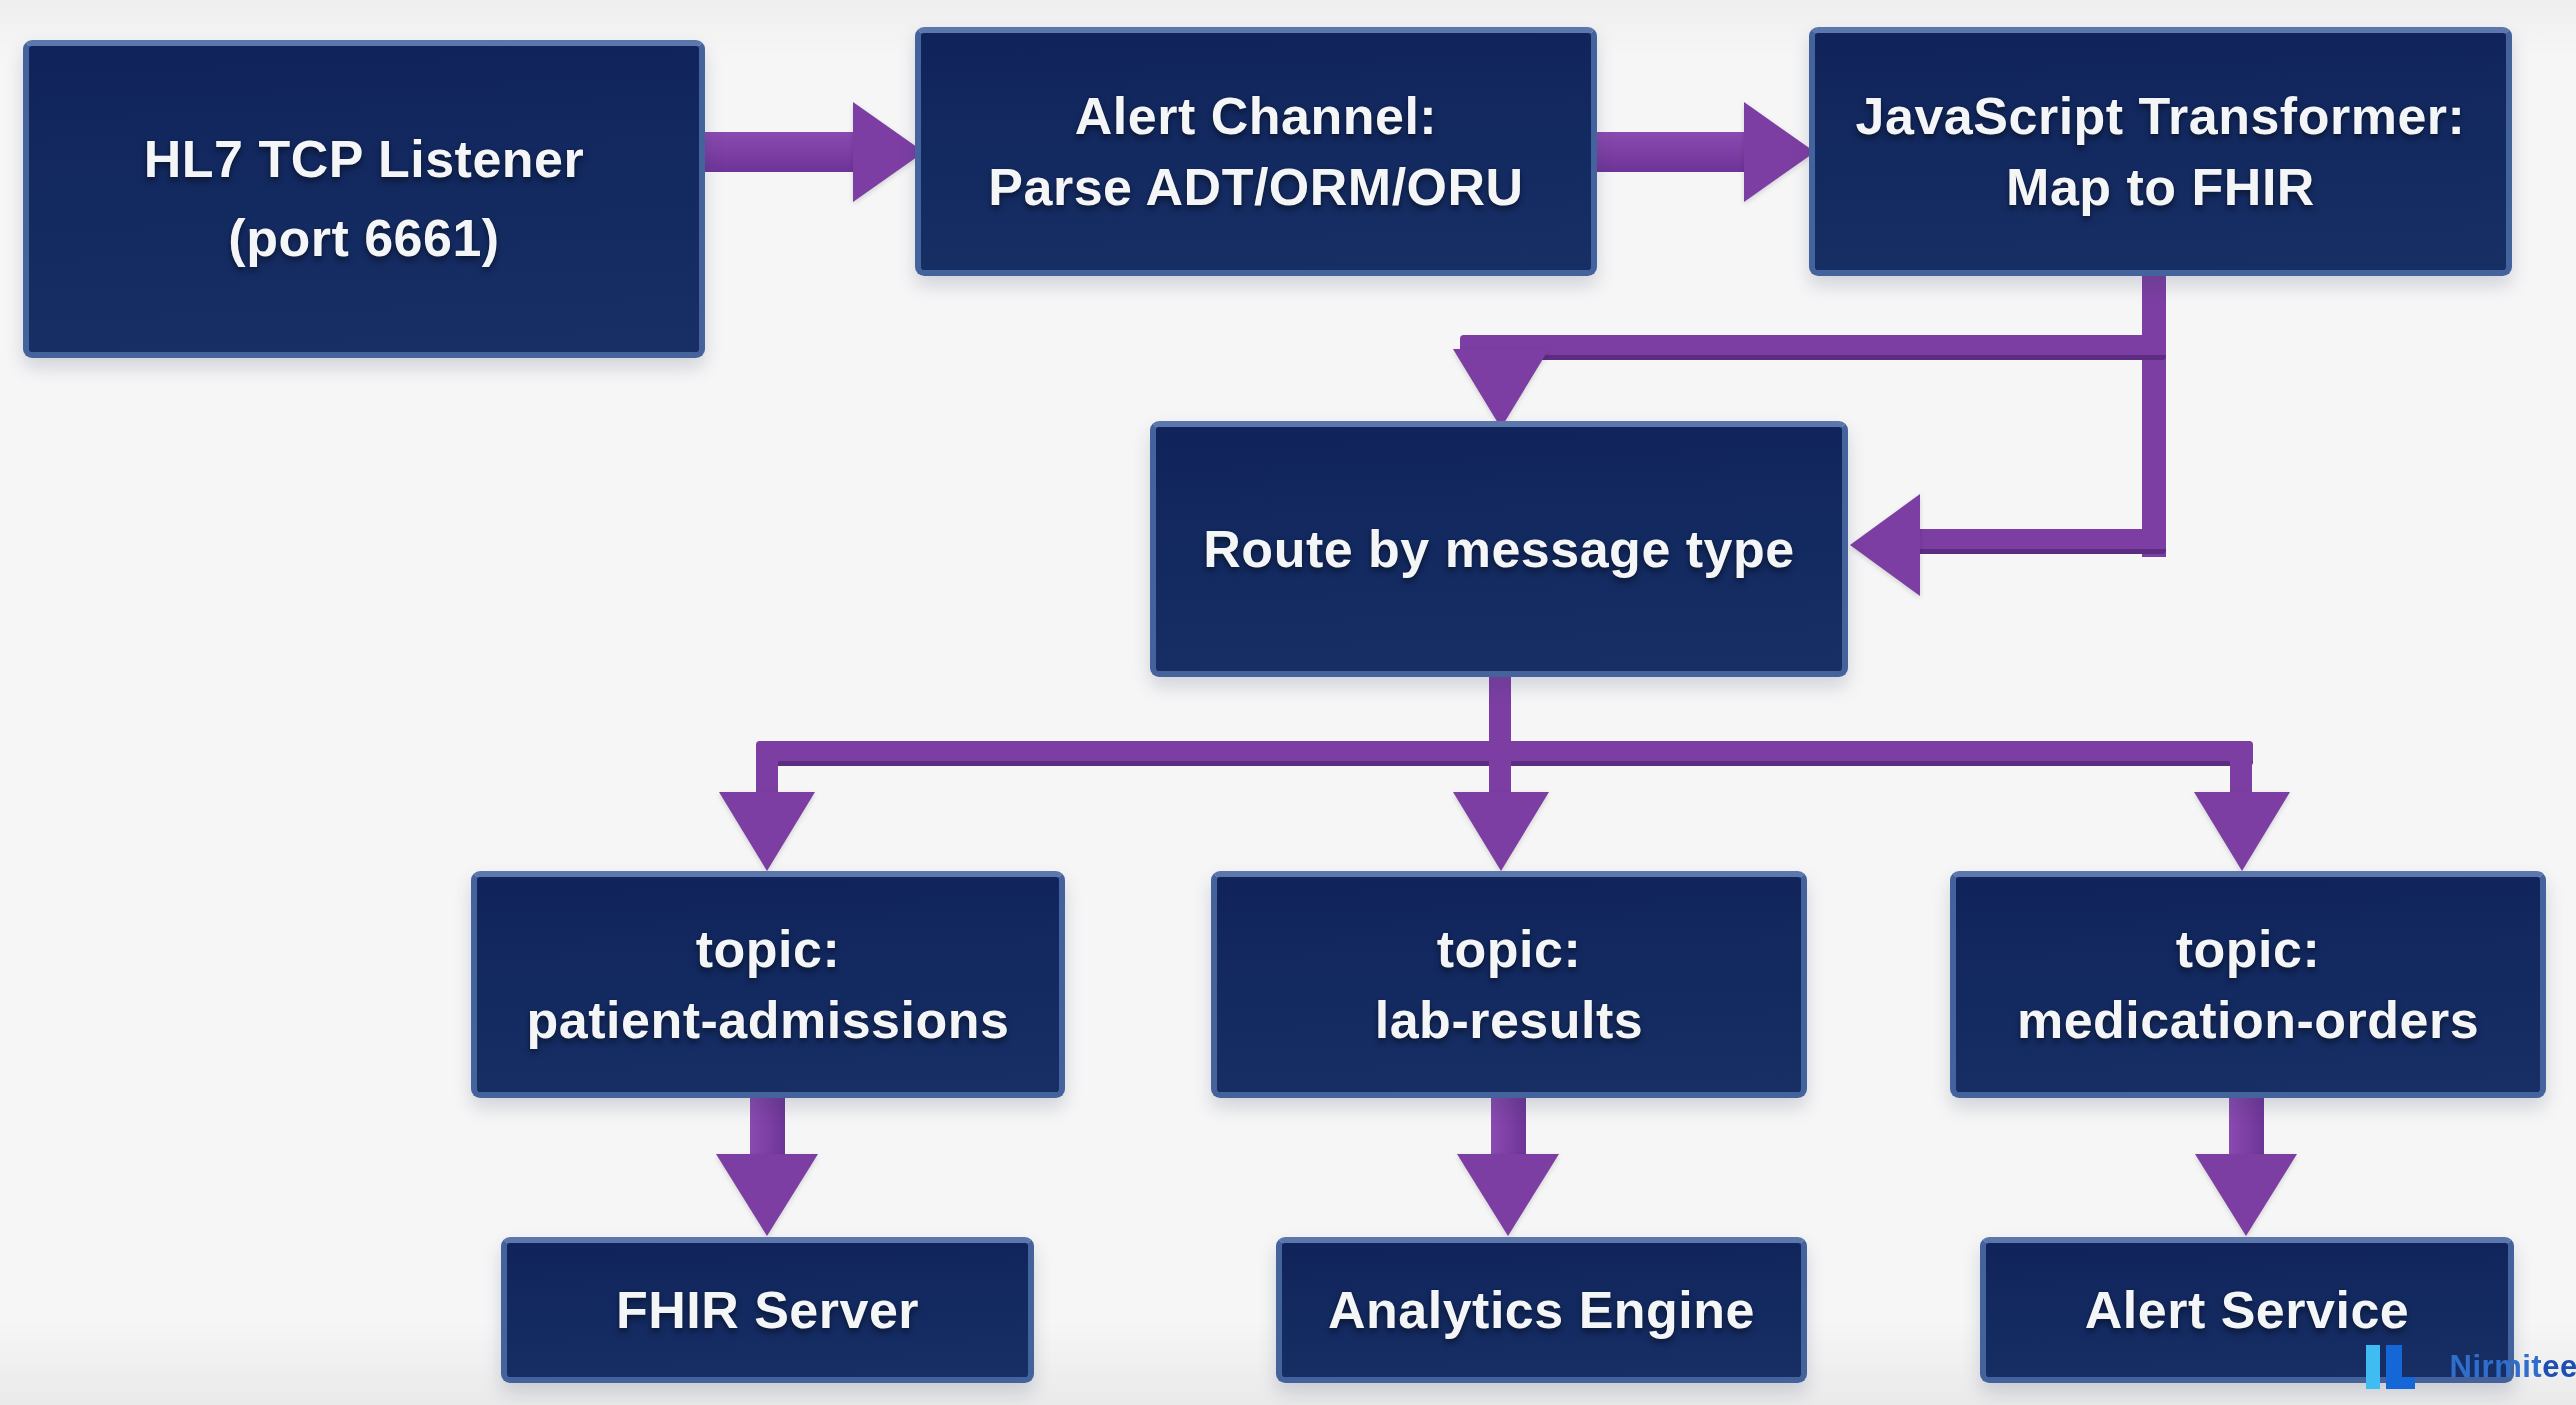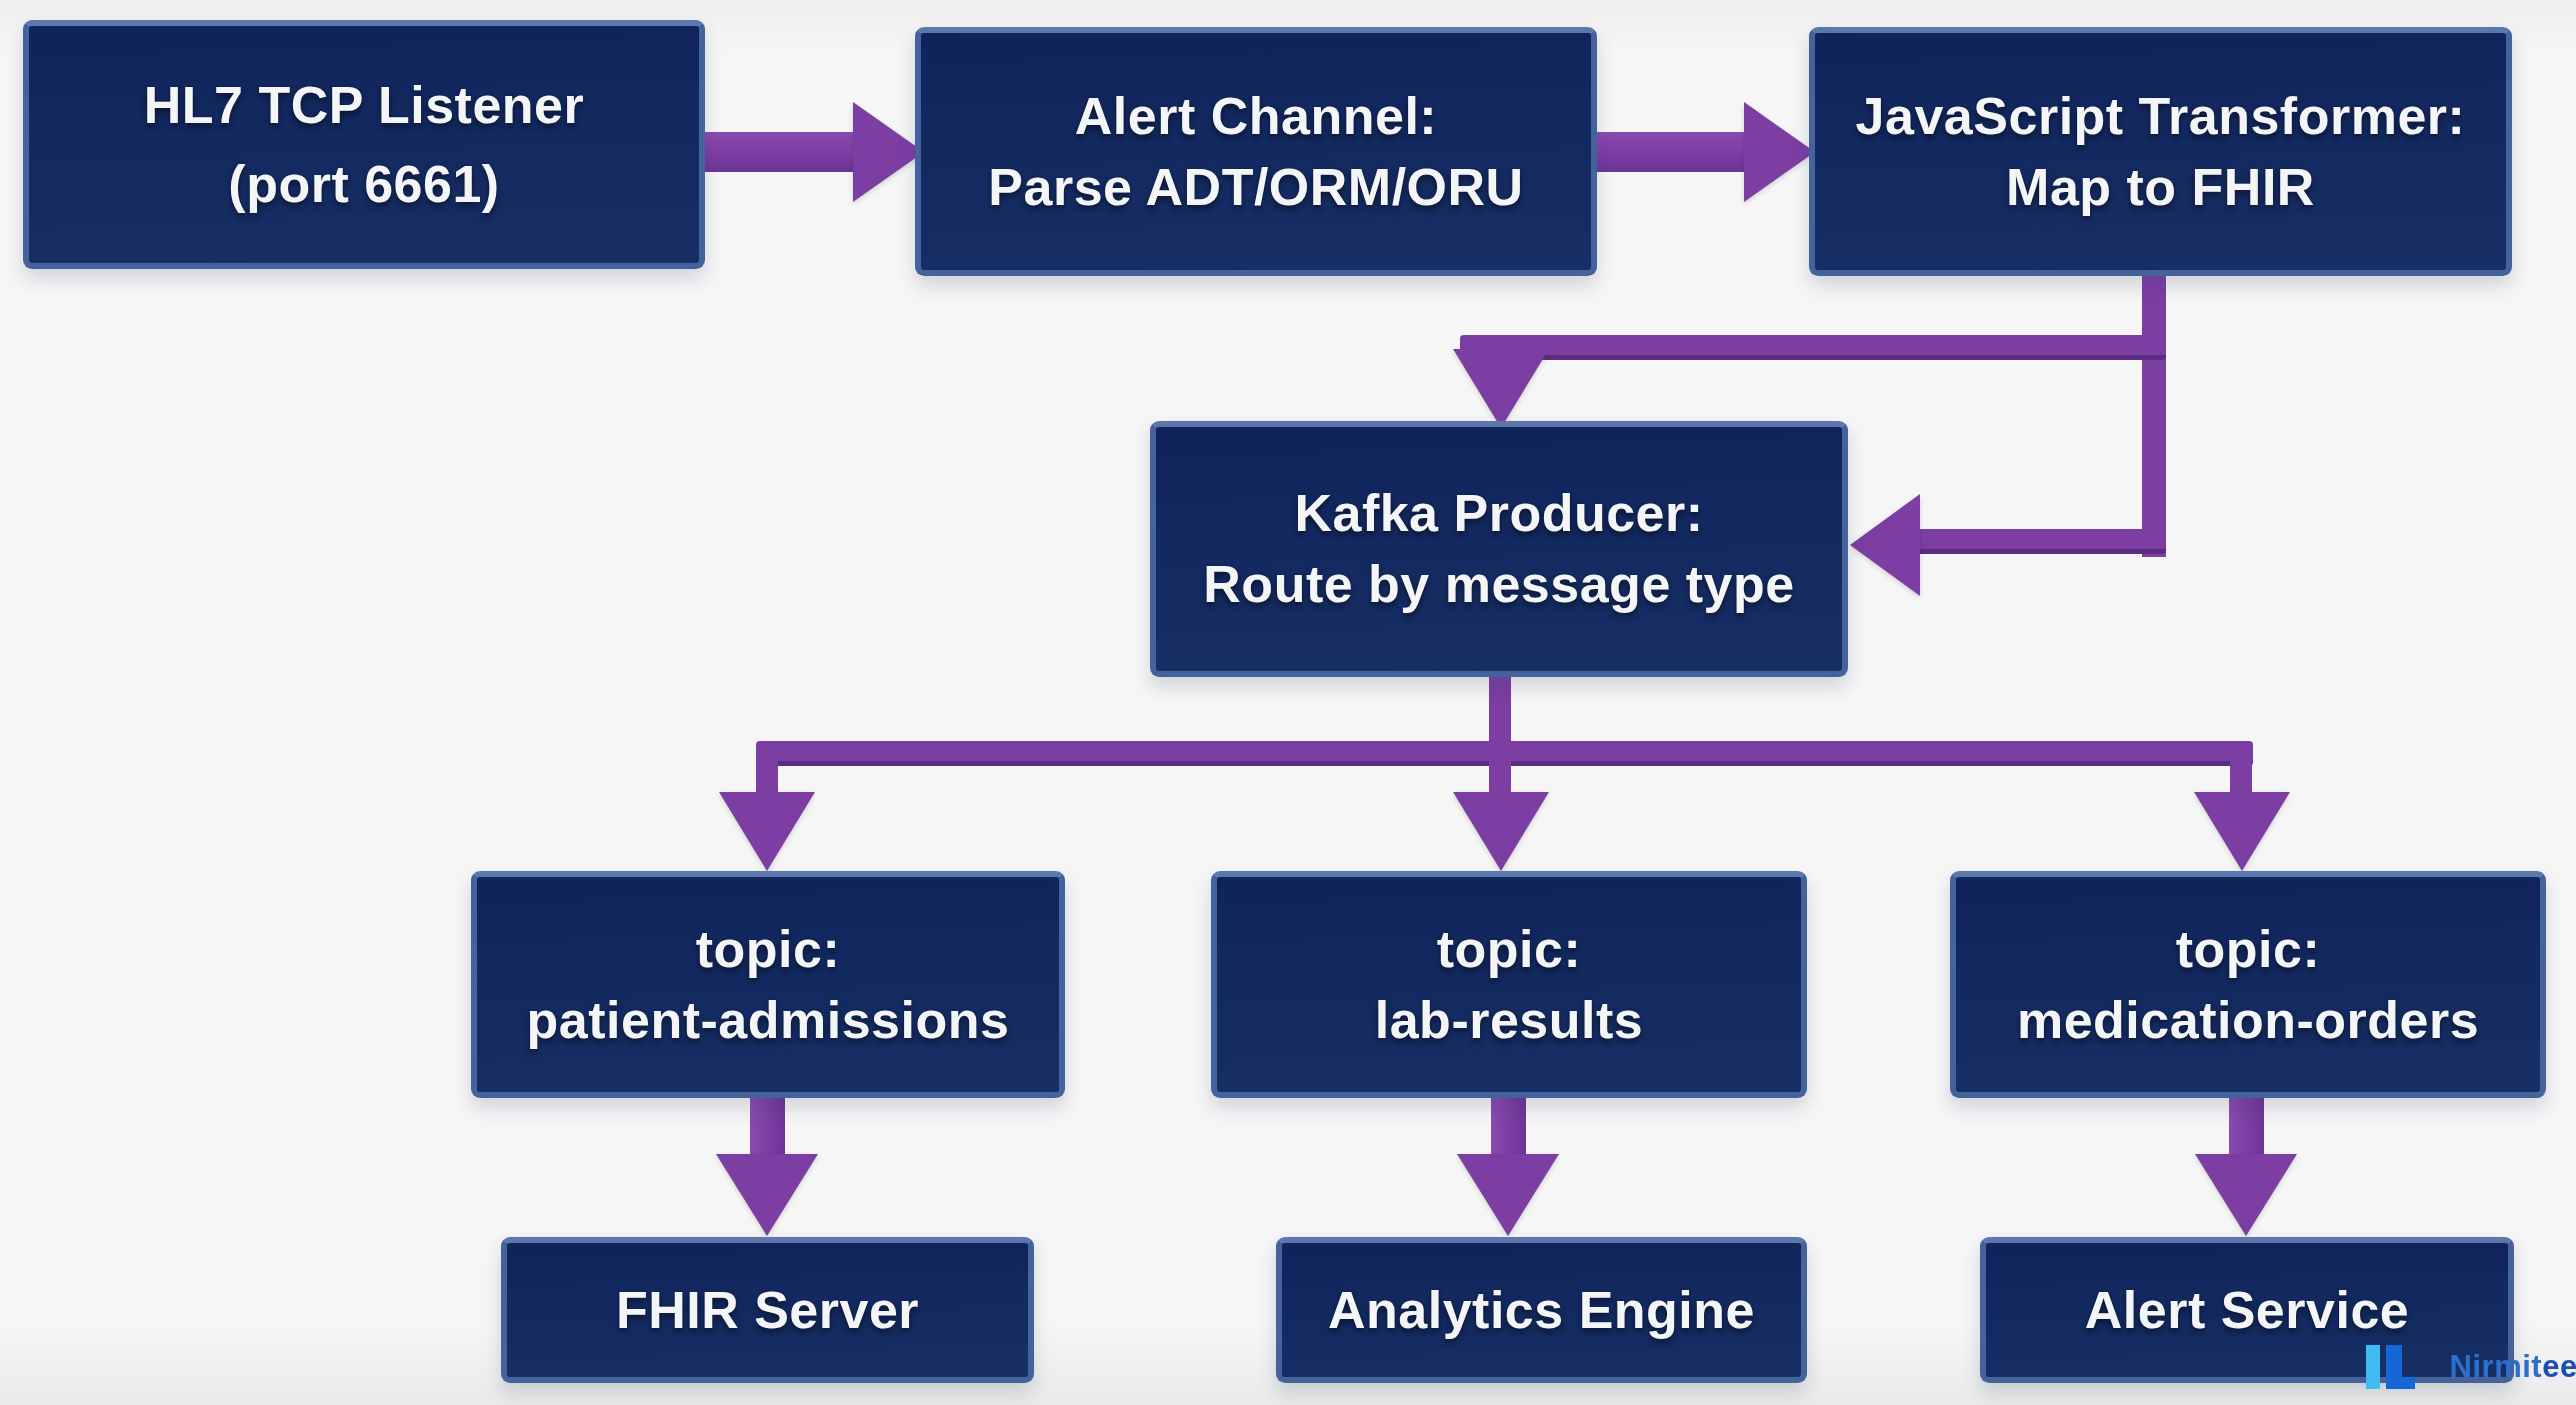--- a/index.html
+++ b/index.html
@@ -48,21 +48,21 @@
   .logo-icon .blue-foot{position:absolute;left:20px;bottom:0;width:29px;height:12px;background:#1566d6;}
   .logo-text{font-size:31px;font-weight:700;letter-spacing:0.5px;white-space:nowrap;}
   .logo-text .p1{color:#2f6ecb;margin-left:20px;}
   .logo-text .p2{color:#1d4fb2;}
 </style>
 </head>
 <body>
 
 <div class="canvas">
 
-  <div class="node" style="left:23px;top:20px;width:682px;height:249px;gap:8px;">
+  <div class="node" style="left:23px;top:40px;width:682px;height:318px;gap:8px;">
     <span>HL7 TCP Listener</span>
     <span>(port 6661)</span>
   </div>
   <div class="node" style="left:915px;top:27.4px;width:682px;height:249px;">
     <span>Alert Channel:</span>
     <span>Parse ADT/ORM/ORU</span>
   </div>
   <div class="node" style="left:1809px;top:27.4px;width:703px;height:249px;">
     <span>JavaScript Transformer:</span>
     <span>Map to FHIR</span>
@@ -75,21 +75,20 @@
   <div class="tri tri-right" style="left:1744px;top:102px;"></div>
 
   <div class="line" style="left:2142px;top:273px;width:24px;height:284px;"></div>
   <div class="line line-h" style="left:1460px;top:335px;width:706px;height:20px;"></div>
   <div class="tri tri-down" style="left:1453px;top:349px;"></div>
 
   <div class="line line-h" style="left:1914px;top:529px;width:252px;height:20px;"></div>
   <div class="tri tri-left" style="left:1850px;top:494px;"></div>
 
   <div class="node" style="left:1150px;top:421px;width:698px;height:256px;">
-    <span>Kafka Producer:</span>
     <span>Route by message type</span>
   </div>
 
   <div class="line" style="left:1489px;top:675px;width:22px;height:75px;"></div>
   <div class="line line-h" style="left:756px;top:741px;width:1497px;height:20px;"></div>
 
   <div class="line" style="left:756px;top:761px;width:22px;height:44px;"></div>
   <div class="tri tri-down" style="left:719px;top:792px;"></div>
 
   <div class="line" style="left:1489px;top:761px;width:22px;height:44px;"></div>

